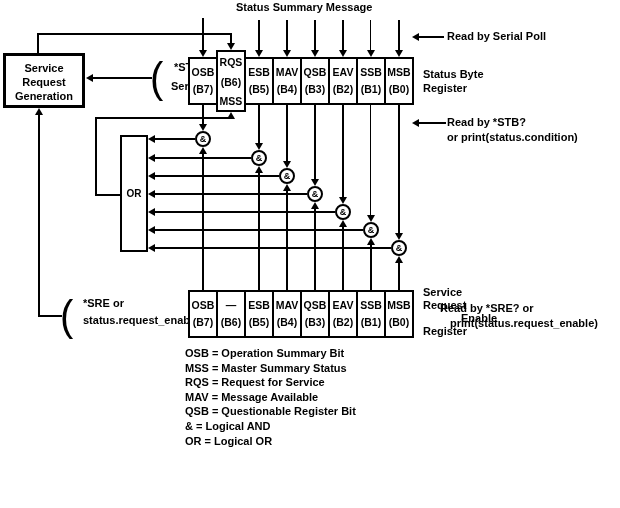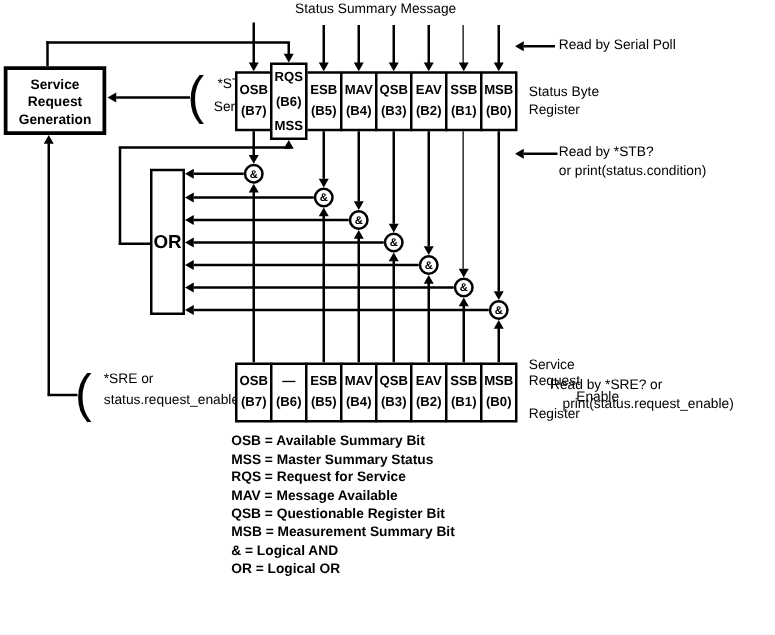--- a/index.html
+++ b/index.html
@@ -2,29 +2,29 @@
 <html><head>
 <meta charset="utf-8">
 <style>
   html,body{margin:0;padding:0;background:#fff;}
   .canvas{position:relative;width:620px;height:508px;background:#fff;color:#000;
           font-family:"Liberation Sans",sans-serif;overflow:hidden;}
   .ln{position:absolute;background:#000;}
   .ad{position:absolute;width:0;height:0;border-left:4px solid transparent;border-right:4px solid transparent;border-top:7px solid #000;}
   .au{position:absolute;width:0;height:0;border-left:4px solid transparent;border-right:4px solid transparent;border-bottom:7px solid #000;}
   .al{position:absolute;width:0;height:0;border-top:4px solid transparent;border-bottom:4px solid transparent;border-right:7px solid #000;}
-  .txt{position:absolute;font-size:11px;font-weight:normal;line-height:13px;white-space:nowrap;}
+  .txt{position:absolute;font-size:11px;font-weight:bold;line-height:13px;white-space:nowrap;}
   .cell{position:absolute;box-sizing:border-box;width:30px;border:2px solid #000;background:#fff;
         text-align:center;font-weight:bold;font-size:10.5px;line-height:17px;padding-top:5px;}
   .cell.rqs{display:flex;flex-direction:column;justify-content:space-between;padding:4px 0 3px 0;
         line-height:12px;z-index:3;}
   .box{position:absolute;box-sizing:border-box;border:3px solid #000;background:#fff;text-align:center;
         font-weight:bold;font-size:11px;line-height:14px;padding-top:5px;}
   .orbox{position:absolute;box-sizing:border-box;border:2px solid #000;background:#fff;display:flex;
-        align-items:center;justify-content:center;font-weight:bold;font-size:15px;z-index:1;}
+        align-items:center;justify-content:center;font-weight:bold;font-size:10px;z-index:1;}
   .gate{position:absolute;box-sizing:border-box;width:16px;height:16px;border:2px solid #000;border-radius:50%;
         background:#fff;z-index:2;display:flex;align-items:center;justify-content:center;
         font-size:9px;font-weight:bold;line-height:9px;}
   .brace{position:absolute;font-size:40px;font-weight:400;line-height:42px;transform:scaleY(1.05);}
   .legend{position:absolute;left:185px;top:346px;font-size:11px;font-weight:bold;line-height:14.6px;white-space:nowrap;}
 </style>
 </head>
 <body>
 
 <div class="canvas">
@@ -231,23 +231,22 @@
 
   <div class="txt" style="left:423px;top:286px;">Service</div>
   <div class="txt" style="left:423px;top:299px;">Request</div>
   <div class="txt" style="left:423px;top:312px;margin-left:38px;">Enable</div>
   <div class="txt" style="left:423px;top:325px;">Register</div>
 
   <div class="txt" style="left:440px;top:302px;">Read by *SRE? or</div>
   <div class="txt" style="left:450px;top:317px;">print(status.request_enable)</div>
 
   <div class="legend">
-    <div>OSB = Available Summary Bit</div>
+    <div>OSB = Operation Summary Bit</div>
     <div>MSS = Master Summary Status</div>
     <div>RQS = Request for Service</div>
     <div>MAV = Message Available</div>
     <div>QSB = Questionable Register Bit</div>
-    <div>MSB = Measurement Summary Bit</div>
     <div>&amp; = Logical AND</div>
     <div>OR = Logical OR</div>
   </div>
 
 </div>
 
 </body></html>

